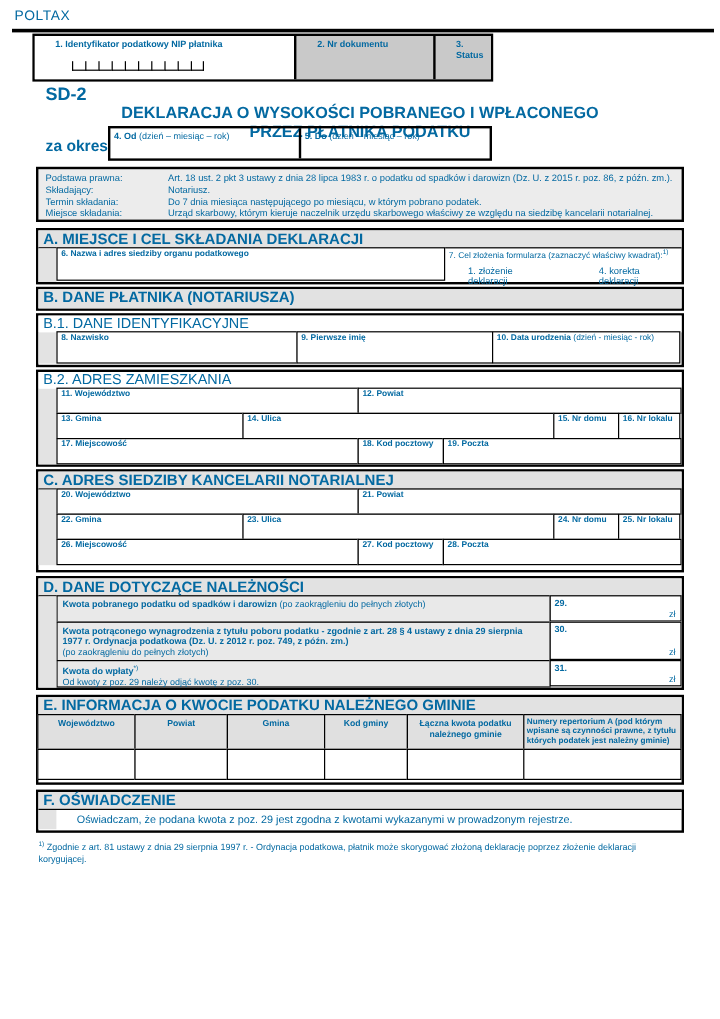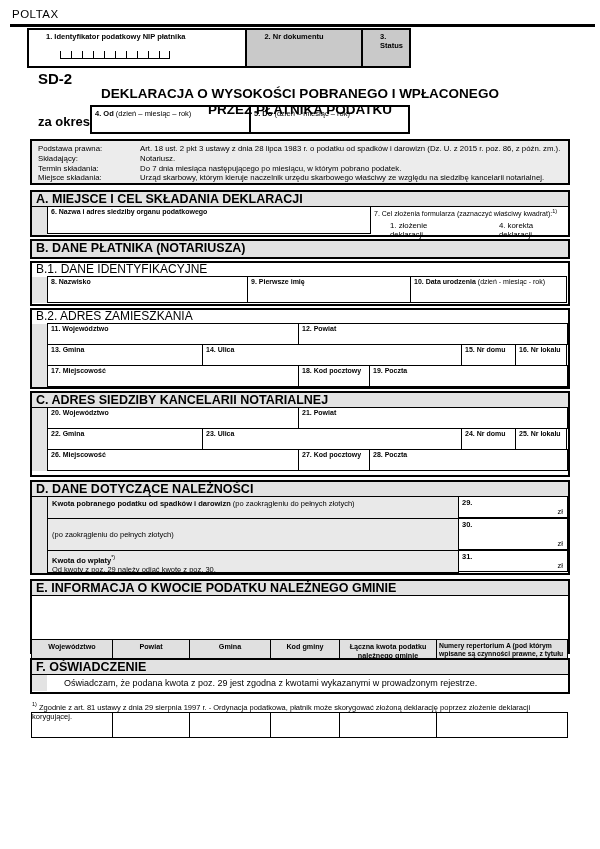--- a/index.html
+++ b/index.html
@@ -1,19 +1,19 @@
 <!DOCTYPE html>
 <html><head>
 <meta charset="utf-8">
 <style>
   * { box-sizing: border-box; margin: 0; padding: 0; }
   html,body { background:#fff; }
   .page {
     position: relative; width: 600px; height: 743px; background: #fff;
-    font-family: "Liberation Sans", sans-serif; color: #000000; overflow: hidden;
+    font-family: "Liberation Sans", sans-serif; color: #0369a1; overflow: hidden;
   }
   .poltax { position:absolute; left:12px; top:8px; font-size:11.5px; letter-spacing:0.5px; }
   .topline { position:absolute; left:10px; top:24px; width:585px; border-top:3px solid #000; }
 
   
   .idrow { position:absolute; left:27px; top:28px; width:384px; height:40px; border:2px solid #000; display:flex; }
   .idrow .cell { position:relative; height:100%; }
   .idrow .lbl { font-size:7.5px; font-weight:bold; padding:2px 17px; display:block; }
   .c-nip { width:219px; background:#fff; }
   .c-doc { width:117px; background:#c9c9c9; border-left:2px solid #000; }
@@ -56,21 +56,21 @@
   
   .drow { display:flex; }
   .dlabel { flex:1; background:#e9e9e9; border:1px solid #000; margin-left:-1px; margin-top:-1px; padding:2px 4px; font-size:7.5px; line-height:9px; }
   .dlabel .fh { font-weight:normal; }
   .dval { width:110px; border:1px solid #000; margin-left:-1px; margin-top:-1px; position:relative; background:#fff; font-size:7.5px; }
   .dval .num { position:absolute; left:3px; top:1px; font-weight:bold; }
   .dval .zl { position:absolute; right:4px; bottom:1px; }
 
   
   .etable { width:100%; }
-  .erow { display:flex;margin-top:44px; }
+  .erow { display:flex; }
   .ecell { border:1px solid #000; margin-left:-1px; margin-top:-1px; font-size:7.2px; font-weight:bold; text-align:center; padding:2px 2px; background:#e0e0e0; display:flex; align-items:flex-start; justify-content:center; }
   .ecell.last { text-align:left; justify-content:flex-start; font-size:6.8px; line-height:8.2px; }
   .ecell.data { background:#fff; height:26px; }
   .ew1{width:82px;} .ew2{width:78px;} .ew3{width:82px;} .ew4{width:70px;} .ew5{width:98px;} .ew6{flex:1;}
   .ehdr { height:30px; }
 
   
   .fstmt { font-size:9px; padding:3px 4px 3px 16px; }
 
   .footnote { position:absolute; left:32px; top:700px; width:540px; font-size:7.5px; line-height:9px; }
@@ -233,21 +233,21 @@
         <div class="dlabel">
           <span class="b">Kwota pobranego podatku od spadków i darowizn </span><span class="fh">(po zaokrągleniu do pełnych złotych)</span>
         </div>
         <div class="dval" style="height:22px;">
           <span class="num">29.</span>
           <span class="zl">zł</span>
         </div>
       </div>
       <div class="drow" style="height:32px;">
         <div class="dlabel">
-          <br>
+          <span class="b">Kwota potrąconego wynagrodzenia z tytułu poboru podatku - zgodnie z art. 28 § 4 ustawy z dnia 29 sierpnia 1977 r. Ordynacja podatkowa (Dz. U. z 2012 r. poz. 749, z późn. zm.)</span><br>
           <span class="fh">(po zaokrągleniu do pełnych złotych)</span>
         </div>
         <div class="dval" style="height:32px;">
           <span class="num">30.</span>
           <span class="zl">zł</span>
         </div>
       </div>
       <div class="drow" style="height:22px;">
         <div class="dlabel">
           <span class="b">Kwota do wpłaty</span><span class="supt">*)</span><br>

